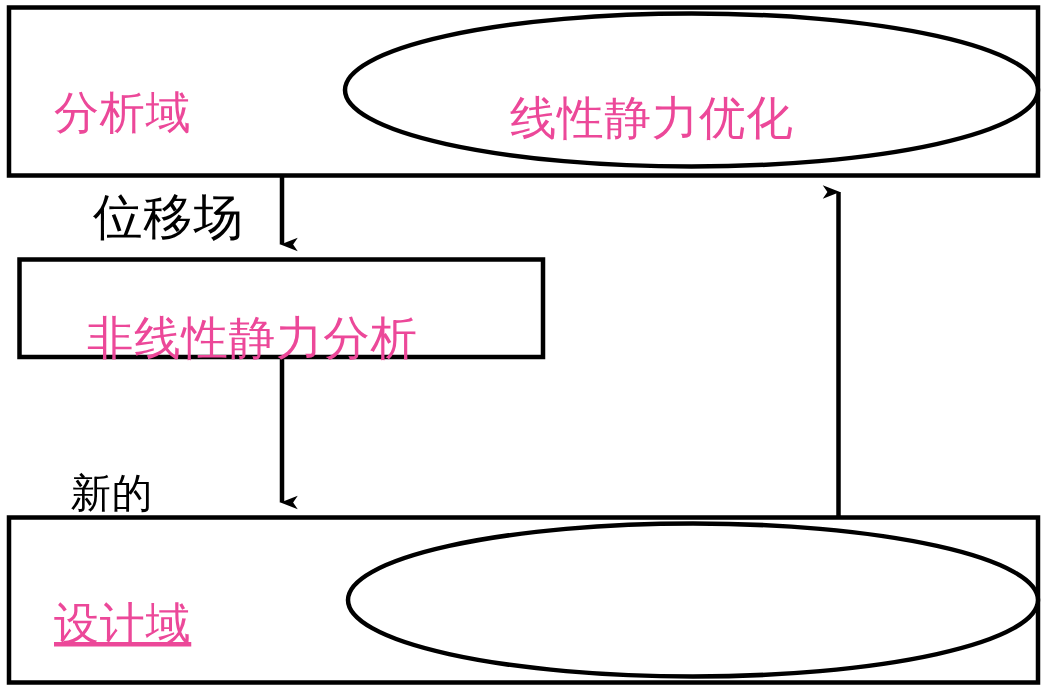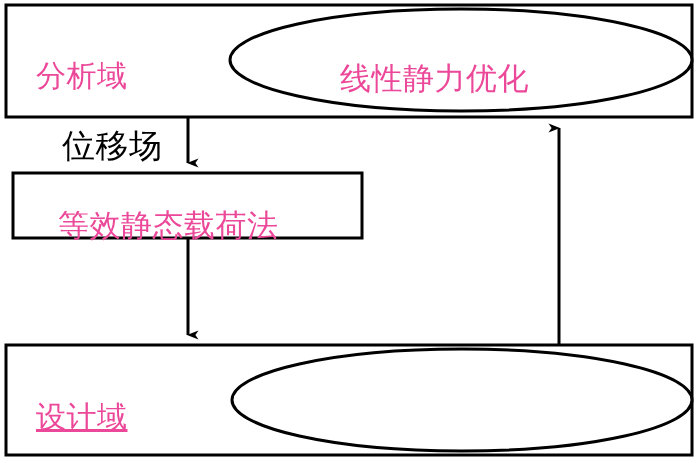--- a/index.html
+++ b/index.html
@@ -119,22 +119,23 @@
 
     <line x1="559" y1="345" x2="559" y2="128" stroke="#000000" stroke-width="3" marker-end="url(#arrow-up)"></line>
   </svg>
 
   <div class="node-text" id="analysis-domain-label">分析域</div>
 
   <div class="node-text" id="nonlinear-static-analysis-label">线性静力优化</div>
 
   <div class="label-text" id="displacement-field-label">位移场</div>
 
-  <div class="node-text" id="esl-method-label">等效静态载荷法</div>
+  <div class="node-text" id="esl-method-label">非线性静力分析</div>
 
   <div class="label-text" id="new-load-condition-label">
+    <div>新的</div>
   </div>
 
 
   <div class="node-text" id="design-domain-label">设计域</div>
 
 
 </div>
 
 </body></html>

